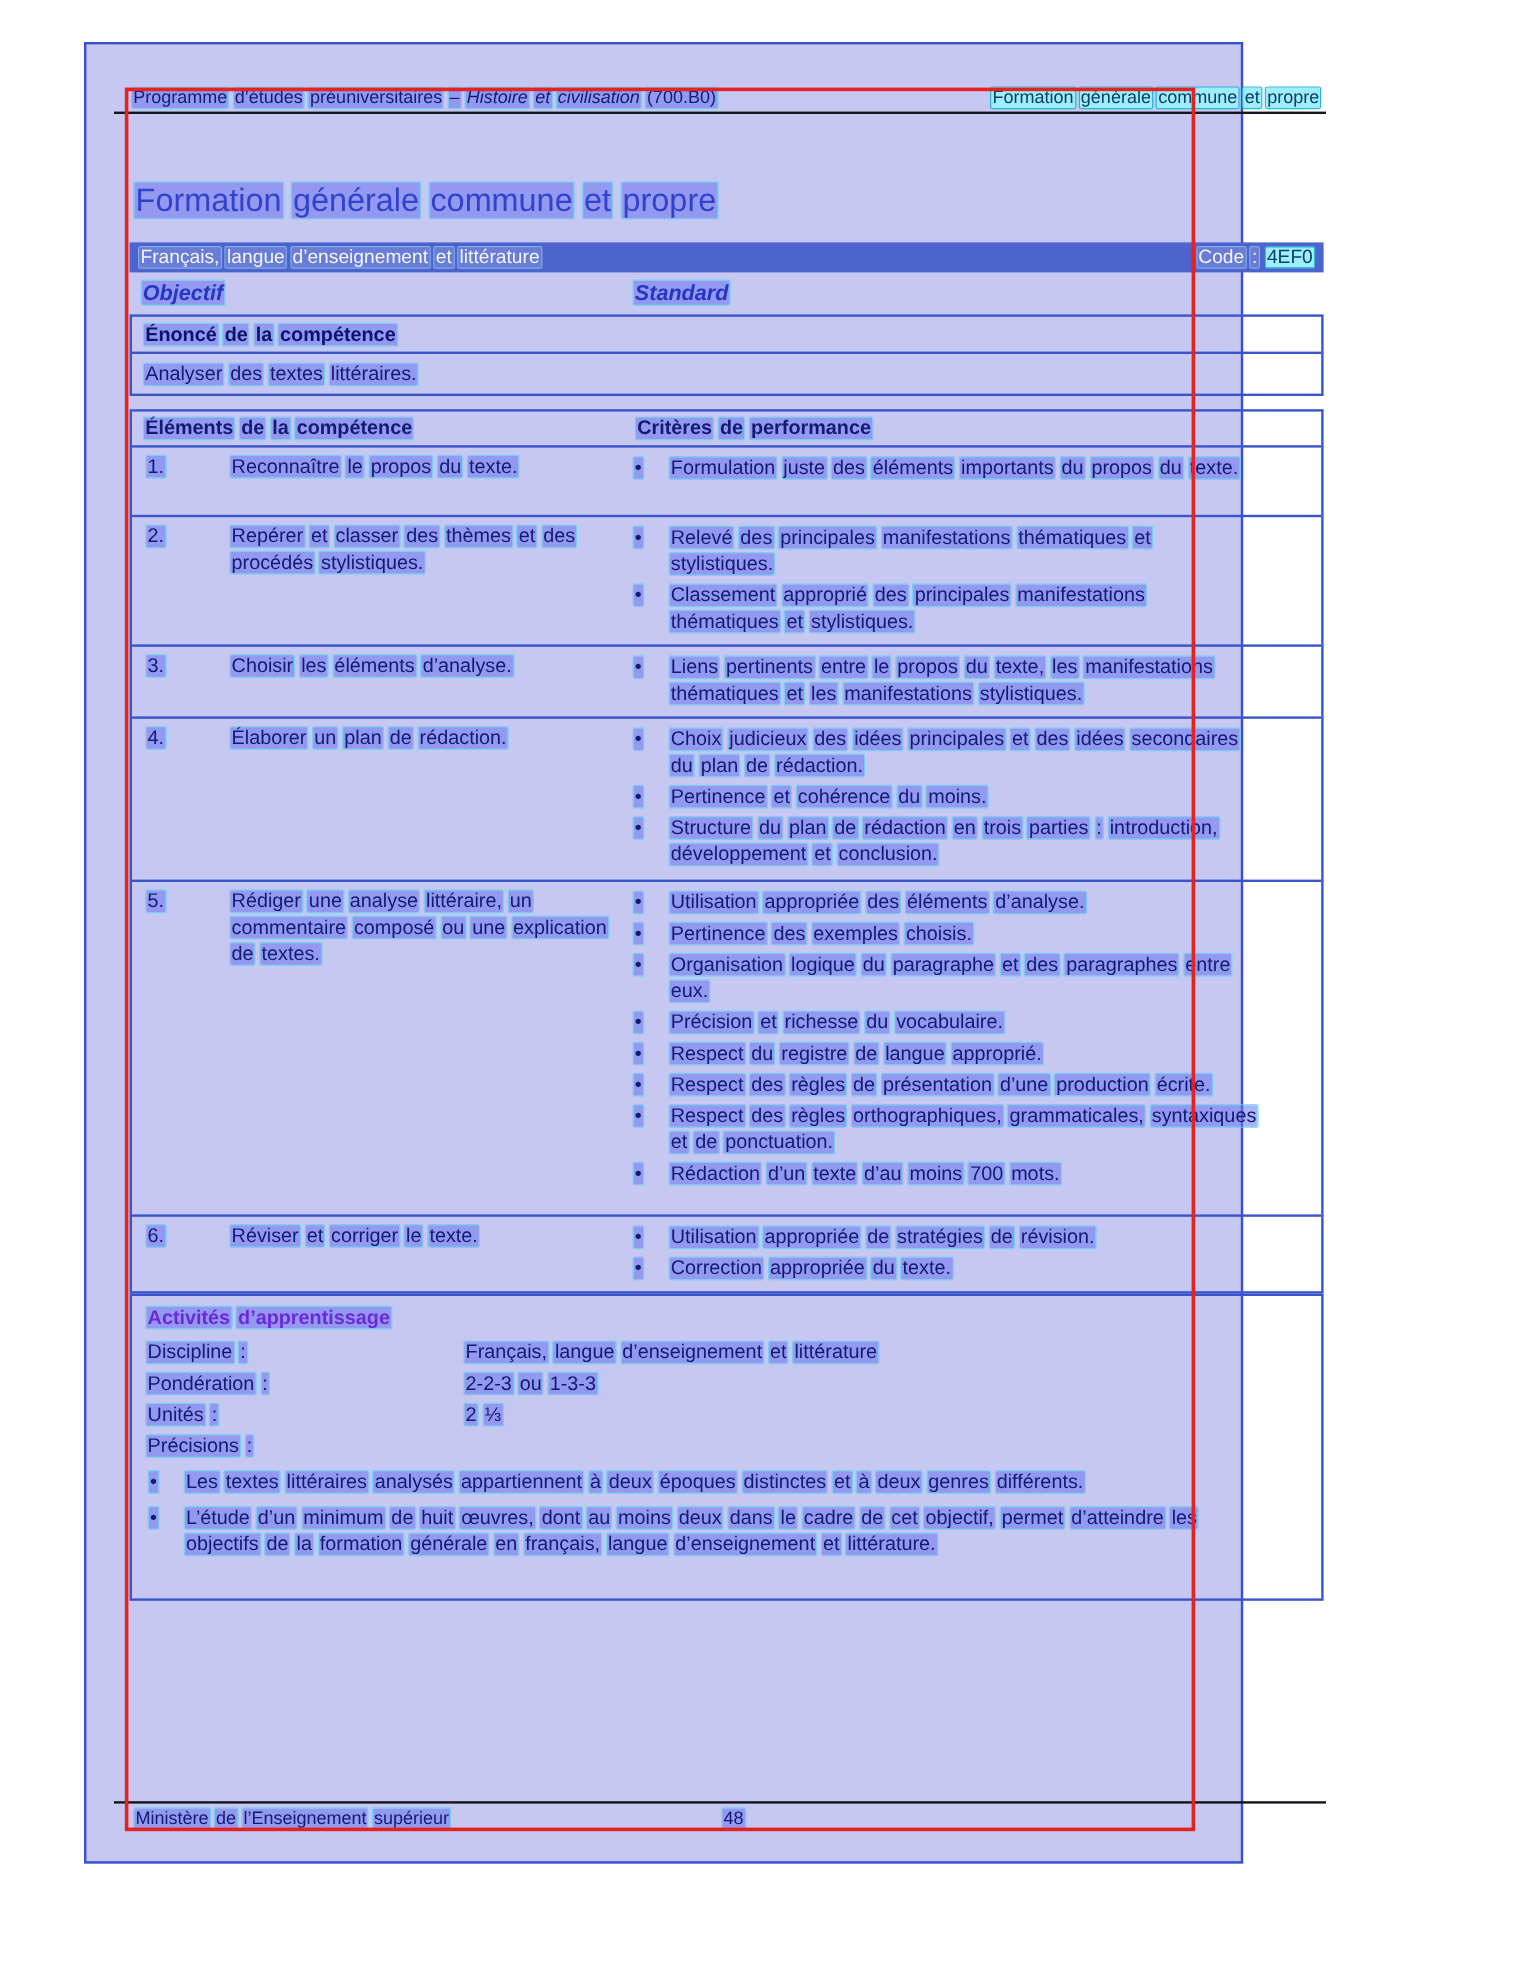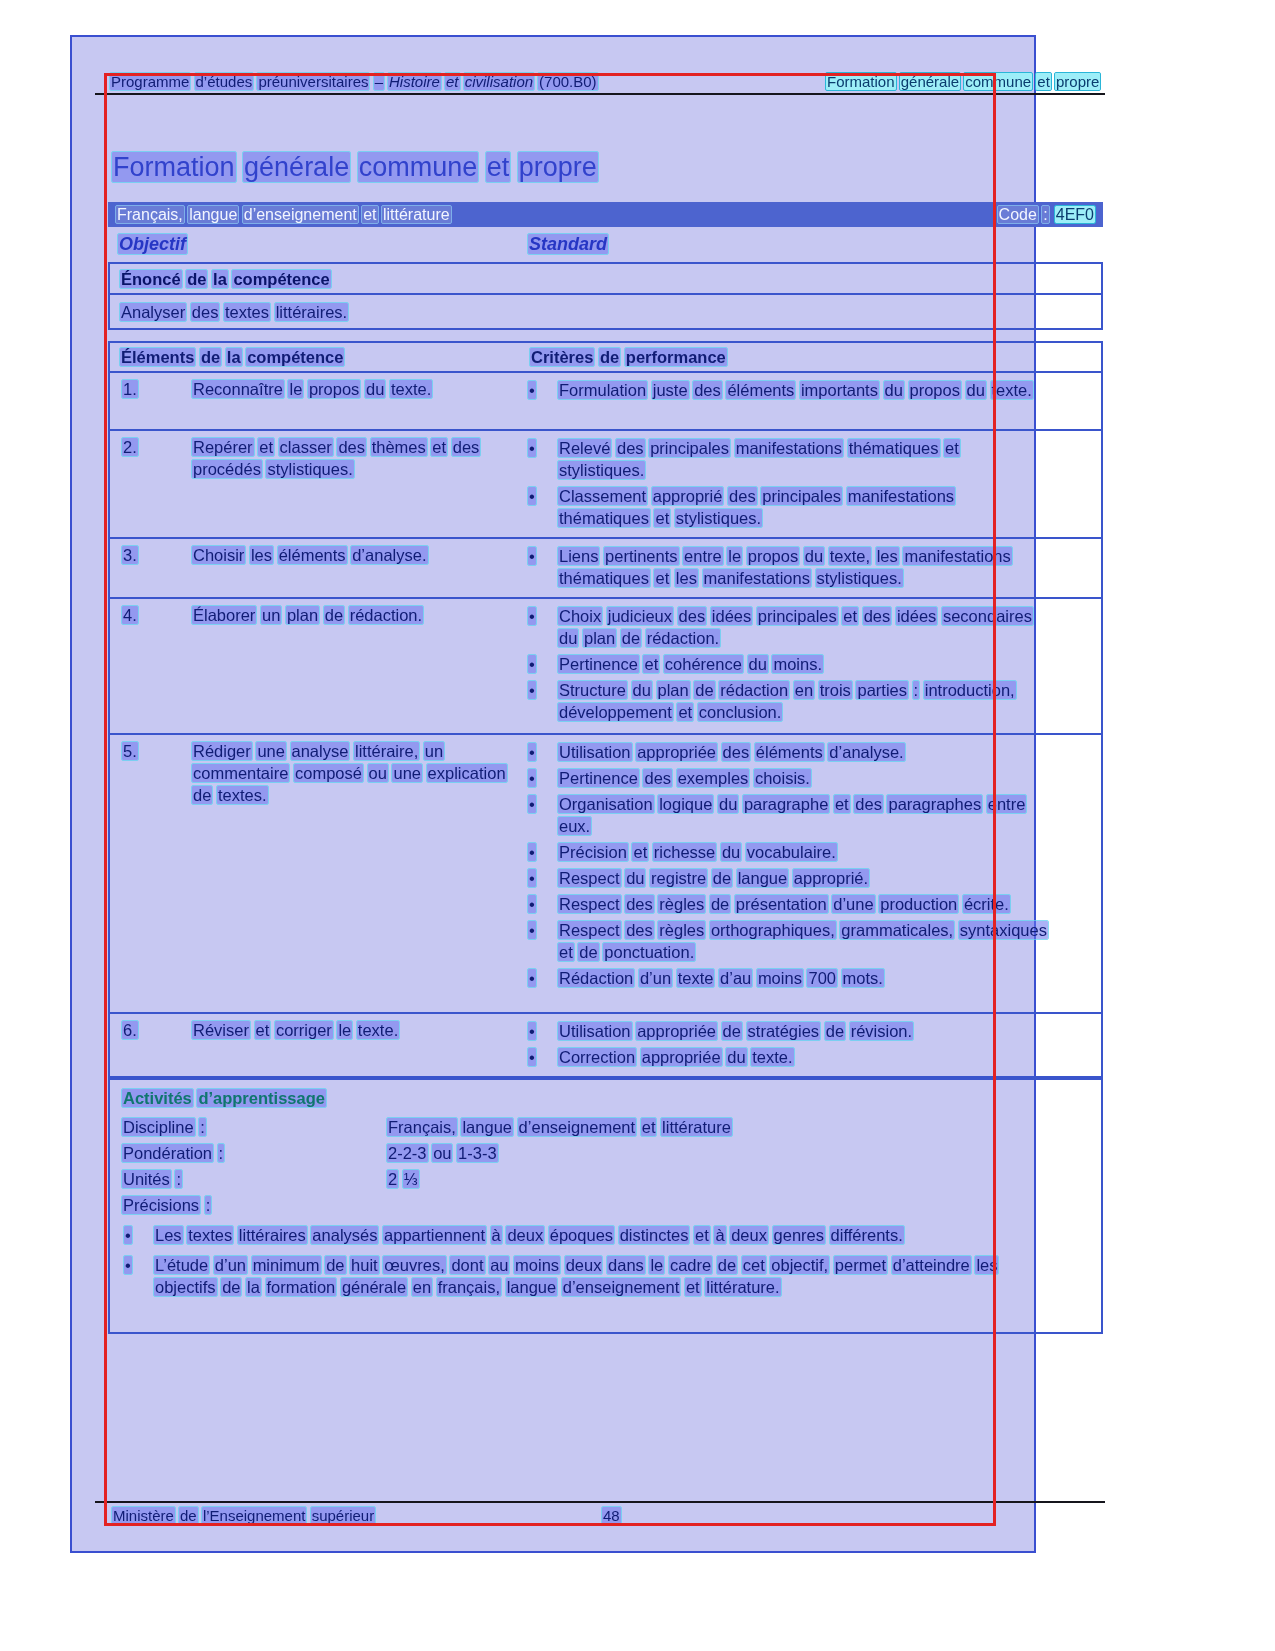--- a/index.html
+++ b/index.html
@@ -71,21 +71,21 @@
   .num { flex:0 0 30px; }
   .eltext { flex:1;padding-left:40px; }
   .cell-r { flex:1; padding:4px 52px 4px 8px; box-sizing:border-box; }
   .crit { display:flex; margin:2px 0 4px; }
   .blt { flex:0 0 30px; }
   .ctext { flex:1; }
   .r1 { min-height:56px; } .r2 { min-height:106px; } .r3 { min-height:56px; }
   .r4 { min-height:134px; } .r5 { min-height:277px; } .r6 { min-height:55px; }
 
   .activities { top:1078px; height:256px; }
-  .act-h { padding:7px 12px 3px; font-weight:bold; color:#0f766e; }
+  .act-h { padding:7px 12px 3px; font-weight:bold; color:#6d28d9; }
   .field { display:flex; padding:0 12px; margin-top:4px; }
   .flabel { flex:0 0 265px; }
   .fvalue { flex:1; }
   .prec { display:flex; padding:0 12px 0 14px; margin-top:8px; }
   .prec .ptext { flex:1; padding-right:40px; }
 
   .footer-left { position:absolute; left:112px; top:1506px; font-size:15px; line-height:19px; }
   .footer-left.tok { font-size:15px; line-height:19px; }
   .page-num { position:absolute; left:602px; top:1506px; font-size:15px; line-height:19px; }
 

